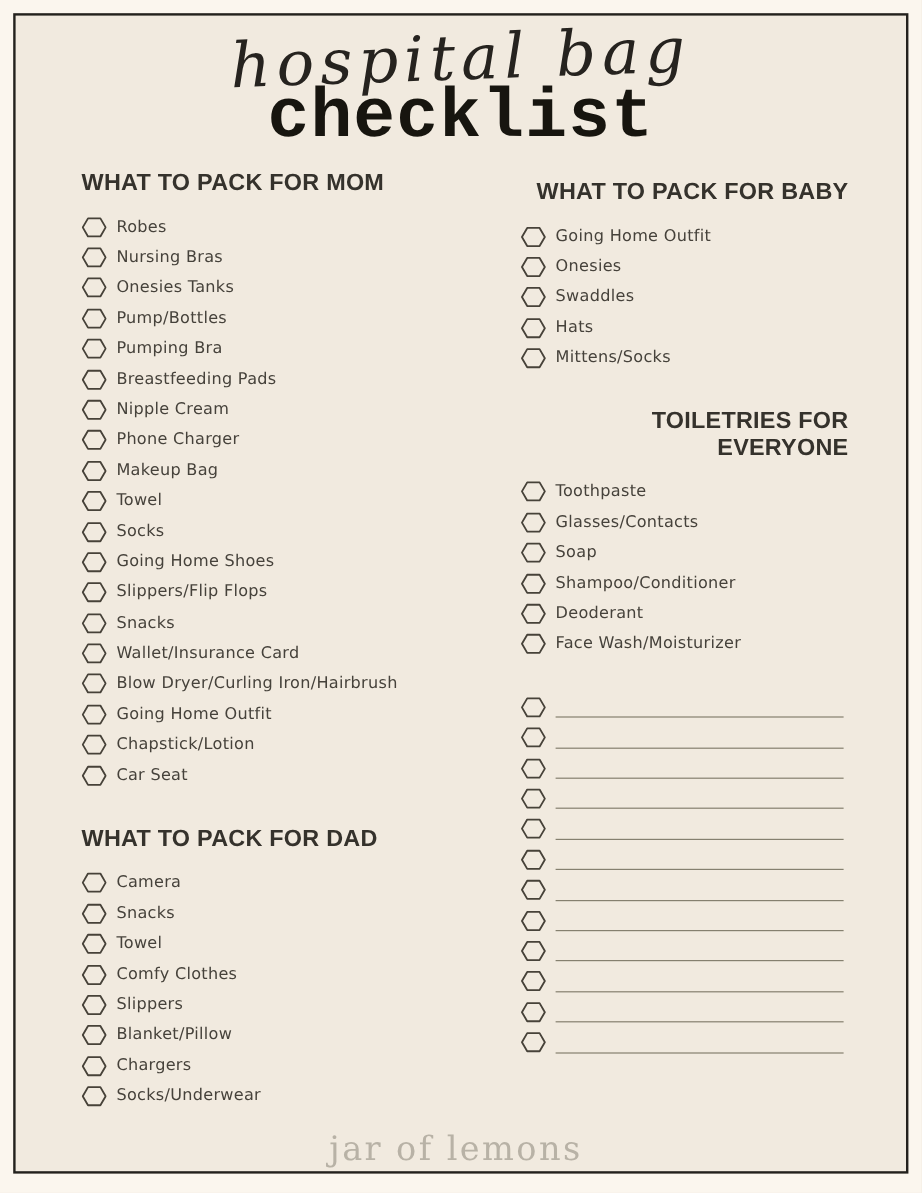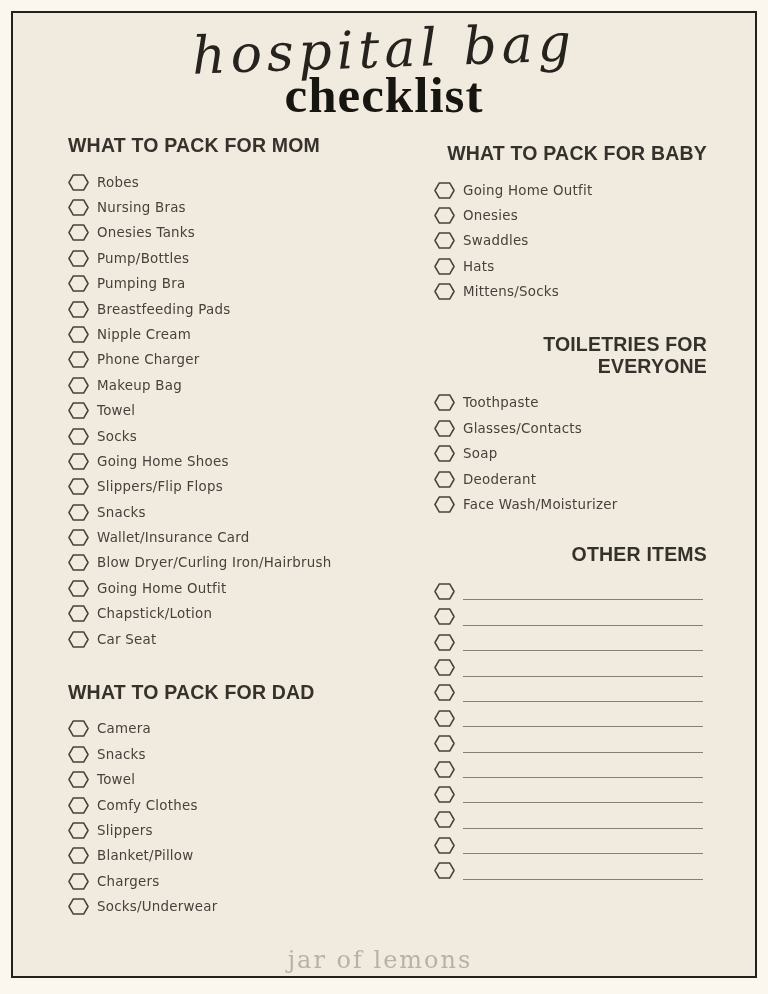--- a/index.html
+++ b/index.html
@@ -17,22 +17,22 @@
   }
   header{ text-align:center; padding-top:4px; }
   .t-script{
     font-family:"DejaVu Serif",serif;
     font-style:italic; font-weight:400;
     font-size:52px; line-height:1.25;
     color:#26231f; letter-spacing:5px;
     transform:rotate(-2deg);
   }
   .t-main{
-    font-family:Liberation Serif, serif;
-    font-weight:700; font-size:51px; line-height:1.0;
+    font-family:Liberation Mono, monospace;
+    font-weight:700; font-size:58px; line-height:1.0;
     color:#17150f; letter-spacing:1px;
     margin-top:-12px;
   }
   .columns{ display:flex; margin:14px 48px 0 55px;gap:16px; }
   .col-left{ width:350px; flex:none; }
   .col-right{ flex:1; margin-top:8px; min-width:0;text-align:right; }
   h2{
     font-family:"Liberation Sans",sans-serif;
     font-weight:700; font-size:19.5px; line-height:1.1;
     color:#35322c; letter-spacing:0.2px;
@@ -49,21 +49,21 @@
     white-space:nowrap;
   }
   .blankline{
     flex:1; height:17px; margin-right:4px;
     border-bottom:1px solid #85806f;
   }
   footer{
     position:absolute; left:0; right:8px; bottom:2px;
     text-align:center;
     font-family:"DejaVu Serif",serif;
-    font-size:24px; color:#b8b2a6; letter-spacing:2px;
+    font-size:28px; color:#b8b2a6; letter-spacing:2px;
   }
 </style>
 </head>
 <body>
 
 <div class="card">
 
   <header>
     <div class="t-script">hospital bag</div>
     <div class="t-main">checklist</div>
@@ -372,34 +372,41 @@
                 </svg>
               </span>
               <span class="lbl">Soap</span>
             </div>
             <div class="row">
               <span class="hex">
                 <svg width="21" height="19" viewBox="0 0 22 19">
                   <polygon points="1,9.5 5.6,1.6 16.4,1.6 21,9.5 16.4,17.4 5.6,17.4" fill="none" stroke="#474239" stroke-width="1.6" stroke-linejoin="round"></polygon>
                 </svg>
               </span>
+              <span class="lbl">Shampoo/Conditioner</span>
+            </div>
+            <div class="row">
+              <span class="hex">
+                <svg width="21" height="19" viewBox="0 0 22 19">
+                  <polygon points="1,9.5 5.6,1.6 16.4,1.6 21,9.5 16.4,17.4 5.6,17.4" fill="none" stroke="#474239" stroke-width="1.6" stroke-linejoin="round"></polygon>
+                </svg>
+              </span>
               <span class="lbl">Deoderant</span>
             </div>
             <div class="row">
               <span class="hex">
                 <svg width="21" height="19" viewBox="0 0 22 19">
                   <polygon points="1,9.5 5.6,1.6 16.4,1.6 21,9.5 16.4,17.4 5.6,17.4" fill="none" stroke="#474239" stroke-width="1.6" stroke-linejoin="round"></polygon>
                 </svg>
               </span>
               <span class="lbl">Face Wash/Moisturizer</span>
             </div>
           </div>
       </section>
       <section class="gap-sm">
-        <h2>OTHER ITEMS</h2>
         <div class="items">
             <div class="row">
               <span class="hex">
                 <svg width="21" height="19" viewBox="0 0 22 19">
                   <polygon points="1,9.5 5.6,1.6 16.4,1.6 21,9.5 16.4,17.4 5.6,17.4" fill="none" stroke="#474239" stroke-width="1.6" stroke-linejoin="round"></polygon>
                 </svg>
               </span>
               <span class="blankline"></span>
             </div>
             <div class="row">

